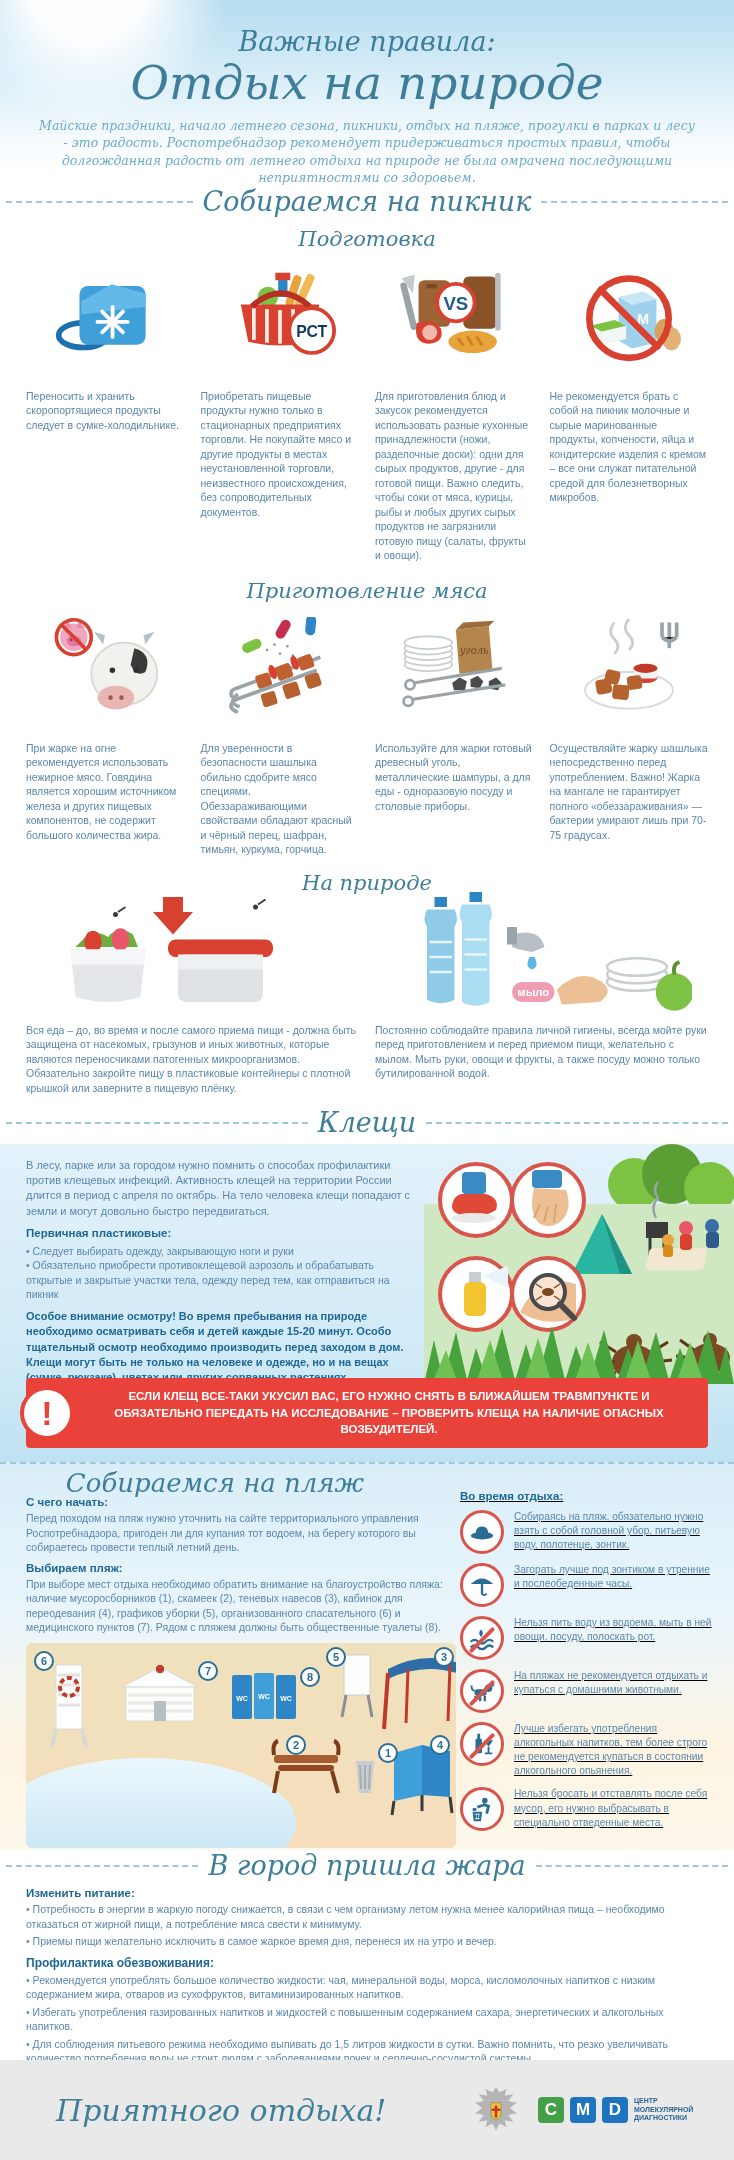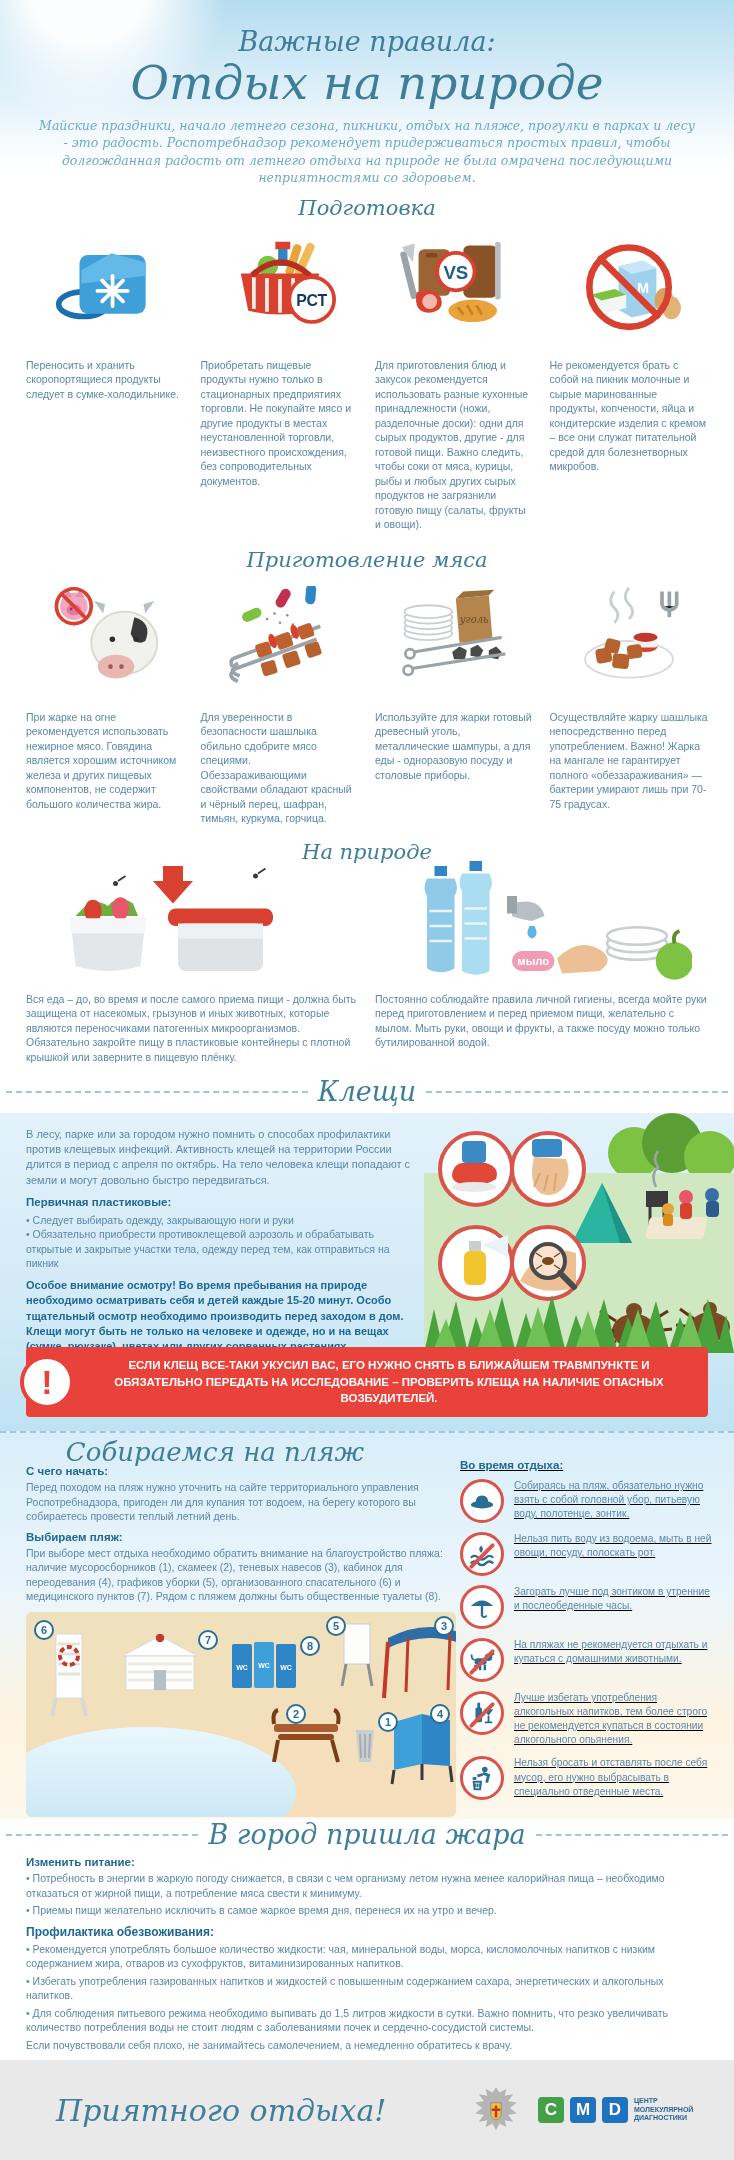--- a/index.html
+++ b/index.html
@@ -86,20 +86,25 @@
 
 <div class="page">
 
   <header class="sky">
     <div class="script pretitle">Важные правила:</div>
     <div class="script main-title">Отдых на природе</div>
     <p class="intro">Майские праздники, начало летнего сезона, пикники, отдых на пляже, прогулки в парках и лесу - это радость. Роспотребнадзор рекомендует придерживаться простых правил, чтобы долгожданная радость от летнего отдыха на природе не была омрачена последующими неприятностями со здоровьем.</p>
   </header>
 
   <section style="padding-top:14px;">
+    <div class="divider">
+      <span class="dash"></span>
+      <h2 class="script">Собираемся на пикник</h2>
+      <span class="dash"></span>
+    </div>
 
     <h3 class="script sub-head">Подготовка</h3>
     <div class="row">
       <div class="col">
         <div class="icon-box">
           <svg viewBox="0 0 110 100" width="104">
               <ellipse cx="32" cy="70" rx="26" ry="13" fill="none" stroke="#1d6fae" stroke-width="6"></ellipse>
               <rect x="28" y="18" width="70" height="62" rx="9" fill="#3f9fd8"></rect>
               <path d="M30 34 L62 16 L98 26 L98 40 L30 48 Z" fill="#63b9e8"></path>
               <g stroke="#fff" stroke-width="4" stroke-linecap="round">
@@ -563,40 +568,40 @@
       <div class="rule">
         <span class="ring">
             <svg viewBox="0 0 30 30">
               <ellipse cx="15" cy="19" rx="12" ry="4" fill="#2a6d94"></ellipse>
               <path d="M8 18 Q8 9 15 9 Q22 9 22 18 Z" fill="#2a6d94"></path>
             </svg>
           </span>
         <p class="body-text">Собираясь на пляж, обязательно нужно взять с собой головной убор, питьевую воду, полотенце, зонтик.</p>
       </div>
       <div class="rule">
+        <span class="ring">
+            <svg viewBox="0 0 30 30">
+              <path d="M3 14 Q15 2 27 14 Z" fill="#2a6d94"></path>
+              <path d="M15 14 V25" stroke="#2a6d94" stroke-width="2.5"></path>
+              <path d="M15 25 Q18 27 20 24" stroke="#2a6d94" stroke-width="2" fill="none"></path>
+            </svg>
+          </span>
+        <p class="body-text">Загорать лучше под зонтиком в утренние и послеобеденные часы.</p>
+      </div>
+      <div class="rule">
         <span class="ring slash">
             <svg viewBox="0 0 30 30">
               <path d="M14 6 Q18 10 14 14 Q10 10 14 6" fill="#2a6d94"></path>
               <g stroke="#2a6d94" stroke-width="2.5" fill="none">
                 <path d="M3 19 Q7 15 11 19 Q15 23 19 19 Q23 15 27 19"></path>
                 <path d="M3 25 Q7 21 11 25 Q15 29 19 25 Q23 21 27 25"></path>
               </g>
             </svg>
           </span>
         <p class="body-text">Нельзя пить воду из водоема, мыть в ней овощи, посуду, полоскать рот.</p>
-      </div>
-      <div class="rule">
-        <span class="ring">
-            <svg viewBox="0 0 30 30">
-              <path d="M3 14 Q15 2 27 14 Z" fill="#2a6d94"></path>
-              <path d="M15 14 V25" stroke="#2a6d94" stroke-width="2.5"></path>
-              <path d="M15 25 Q18 27 20 24" stroke="#2a6d94" stroke-width="2" fill="none"></path>
-            </svg>
-          </span>
-        <p class="body-text">Загорать лучше под зонтиком в утренние и послеобеденные часы.</p>
       </div>
       <div class="rule">
         <span class="ring slash">
             <svg viewBox="0 0 30 30">
               <rect x="7" y="13" width="13" height="7" rx="3" fill="#2a6d94"></rect>
               <circle cx="22" cy="12" r="4" fill="#2a6d94"></circle>
               <path d="M25 10 L28 8" stroke="#2a6d94" stroke-width="2"></path>
               <path d="M8 20 V26 M13 20 V26 M18 20 V26" stroke="#2a6d94" stroke-width="2.5"></path>
               <path d="M7 15 Q3 13 4 9" stroke="#2a6d94" stroke-width="2" fill="none"></path>
             </svg>

